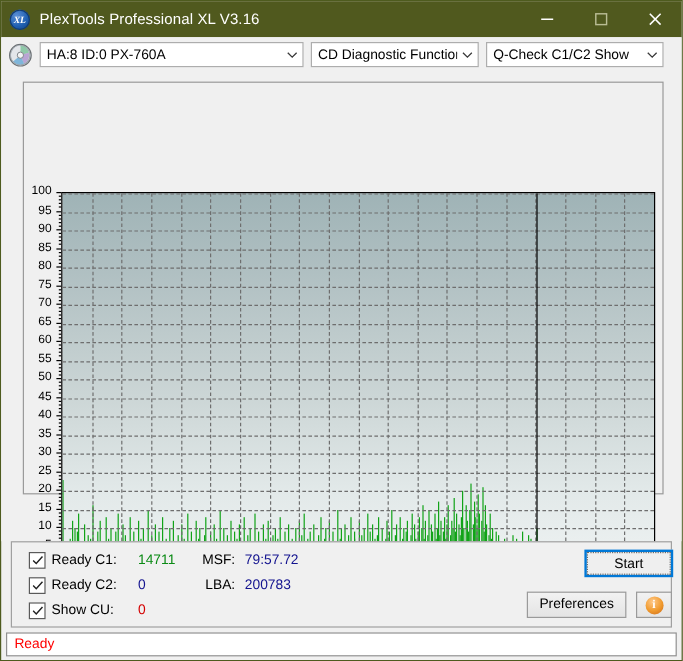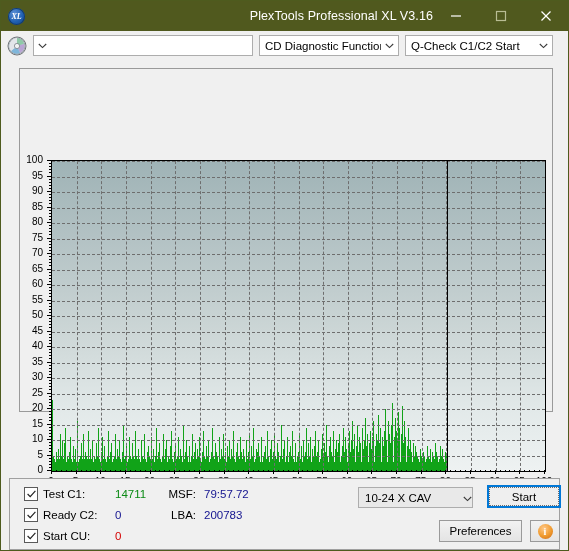--- a/index.html
+++ b/index.html
@@ -42,21 +42,20 @@
     font-style: italic;
     display: flex; align-items: center; justify-content: center;
     box-shadow: 0 0 0 1px #143c6e inset;
     font-family: "Liberation Serif", serif;
   }
   .title-text {
     color: #ffffff;
     font-size: 12.5px;
     flex: 1 1 auto;
     letter-spacing: .1px;
-    text-align: right;
   }
   .win-btns { display: flex; height: 30px; }
   .win-btn {
     width: 45px; height: 30px;
     display: flex; align-items: center; justify-content: center;
     color: #ffffff;
   }
   .win-btn svg { display: block; }
 
   
@@ -323,38 +322,39 @@
         <circle cx="10" cy="10" r="8" fill="none" stroke="#9ea6ad" stroke-width="1"></circle>
         <path d="M10 2 A8 8 0 0 1 17 8 L10 10 Z" fill="#8fc9a8"></path>
         <path d="M17 8 A8 8 0 0 1 13 17 L10 10 Z" fill="#b9a4d4"></path>
         <path d="M13 17 A8 8 0 0 1 4 15 L10 10 Z" fill="#7fb6da"></path>
         <path d="M4 15 A8 8 0 0 1 10 2 L10 10 Z" fill="#e3e6ea"></path>
         <circle cx="10" cy="10" r="2.6" fill="#f2f4f5" stroke="#7b8186" stroke-width="0.8"></circle>
       </svg>
     </span>
 
     <div class="combo combo-drive">
+      <span class="lbl">HA:8 ID:0  PX-760A</span>
       <span class="arrow">
         <svg width="9" height="6" viewBox="0 0 9 6">
             <polyline points="0.8,1 4.5,4.6 8.2,1" fill="none" stroke="#3a3a3a" stroke-width="1.1"></polyline>
           </svg>
       </span>
     </div>
 
     <div class="combo combo-func">
       <span class="lbl">CD Diagnostic Functions</span>
       <span class="arrow">
         <svg width="9" height="6" viewBox="0 0 9 6">
             <polyline points="0.8,1 4.5,4.6 8.2,1" fill="none" stroke="#3a3a3a" stroke-width="1.1"></polyline>
           </svg>
       </span>
     </div>
 
     <div class="combo combo-test">
-      <span class="lbl">Q-Check C1/C2 Start</span>
+      <span class="lbl">Q-Check C1/C2 Show</span>
       <span class="arrow">
         <svg width="9" height="6" viewBox="0 0 9 6">
             <polyline points="0.8,1 4.5,4.6 8.2,1" fill="none" stroke="#3a3a3a" stroke-width="1.1"></polyline>
           </svg>
       </span>
     </div>
   </div>
 
   <div class="chartwrap">
     <div class="chartbox"></div>
@@ -1653,67 +1653,62 @@
   </div>
 
   <div class="bottom">
 
     <div class="cbrow" style="left:14px; top:8px;">
       <span class="cbox">
         <svg width="9" height="8" viewBox="0 0 9 8">
             <polyline points="0.6,4 3.2,6.6 8.4,0.8" fill="none" stroke="#222" stroke-width="1.2"></polyline>
           </svg>
       </span>
-      <span class="cblabel">Test C1:</span>
+      <span class="cblabel">Ready C1:</span>
       <span class="cbval" id="c1val" style="color: rgb(10, 138, 20);">14711</span>
     </div>
 
     <div class="cbrow" style="left:14px; top:29px;">
       <span class="cbox">
         <svg width="9" height="8" viewBox="0 0 9 8">
             <polyline points="0.6,4 3.2,6.6 8.4,0.8" fill="none" stroke="#222" stroke-width="1.2"></polyline>
           </svg>
       </span>
       <span class="cblabel">Ready C2:</span>
       <span class="cbval" id="c2val" style="color: rgb(19, 19, 143);">0</span>
     </div>
 
     <div class="cbrow" style="left:14px; top:50px;">
       <span class="cbox">
         <svg width="9" height="8" viewBox="0 0 9 8">
             <polyline points="0.6,4 3.2,6.6 8.4,0.8" fill="none" stroke="#222" stroke-width="1.2"></polyline>
           </svg>
       </span>
-      <span class="cblabel">Start CU:</span>
+      <span class="cblabel">Show CU:</span>
       <span class="cbval" id="cuval" style="color: rgb(212, 0, 0);">0</span>
     </div>
 
     <div class="mlabel" style="left:150px; top:9px;">MSF:</div>
     <div class="mval" style="left:194px; top:9px;">79:57.72</div>
     <div class="mlabel" style="left:150px; top:30px;">LBA:</div>
     <div class="mval" style="left:194px; top:30px;">200783</div>
 
-    <div class="speedcombo">
-      <span class="lbl" style="padding-left:6px; flex:1 1 auto;">10-24 X CAV</span>
-      <span class="arrow">
-        <svg width="9" height="6" viewBox="0 0 9 6">
-            <polyline points="0.8,1 4.5,4.6 8.2,1" fill="none" stroke="#3a3a3a" stroke-width="1.1"></polyline>
-          </svg>
-      </span>
-    </div>
 
     <div class="btn btn-start">
       <span class="inner">
           <span>Start</span>
         </span>
     </div>
 
     <div class="btn btn-pref">
       <span>Preferences</span>
     </div>
 
     <div class="btn btn-info">
       <span class="info-glyph">i</span>
     </div>
   </div>
 
+  <div class="statusbar">
+    <span class="status-text">Ready</span>
+  </div>
 
 </div>
 
 </body></html>

